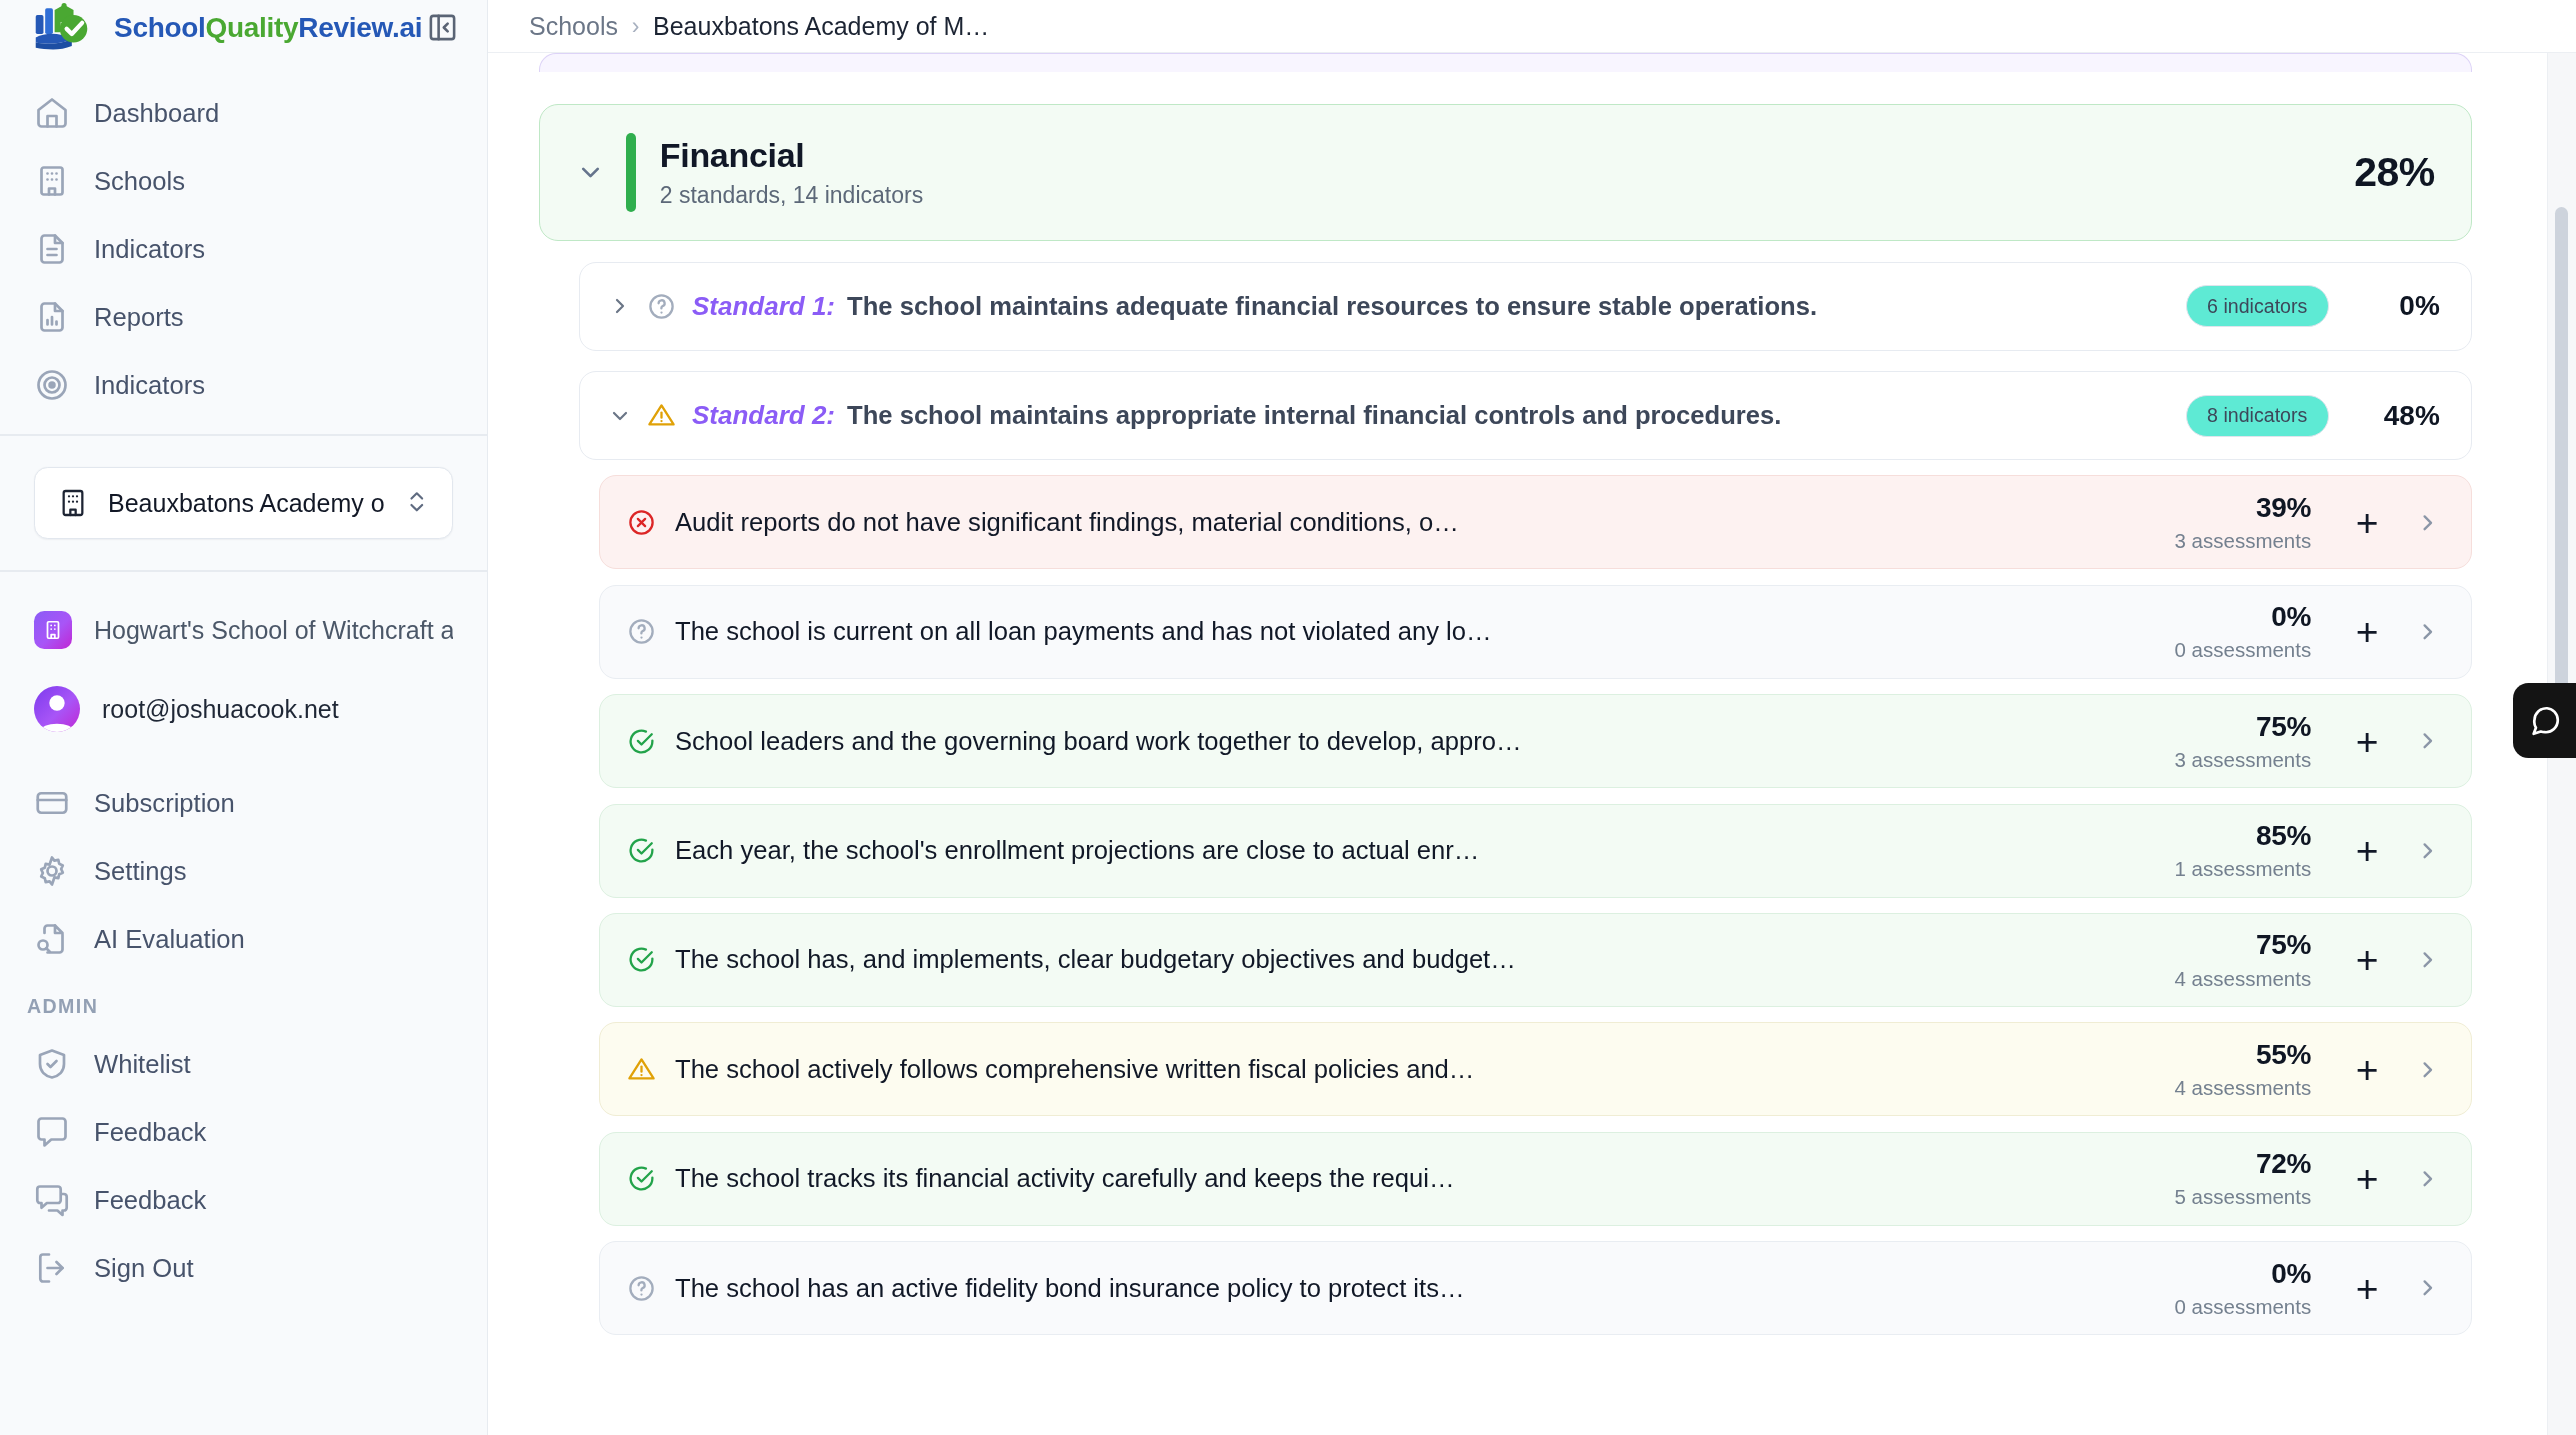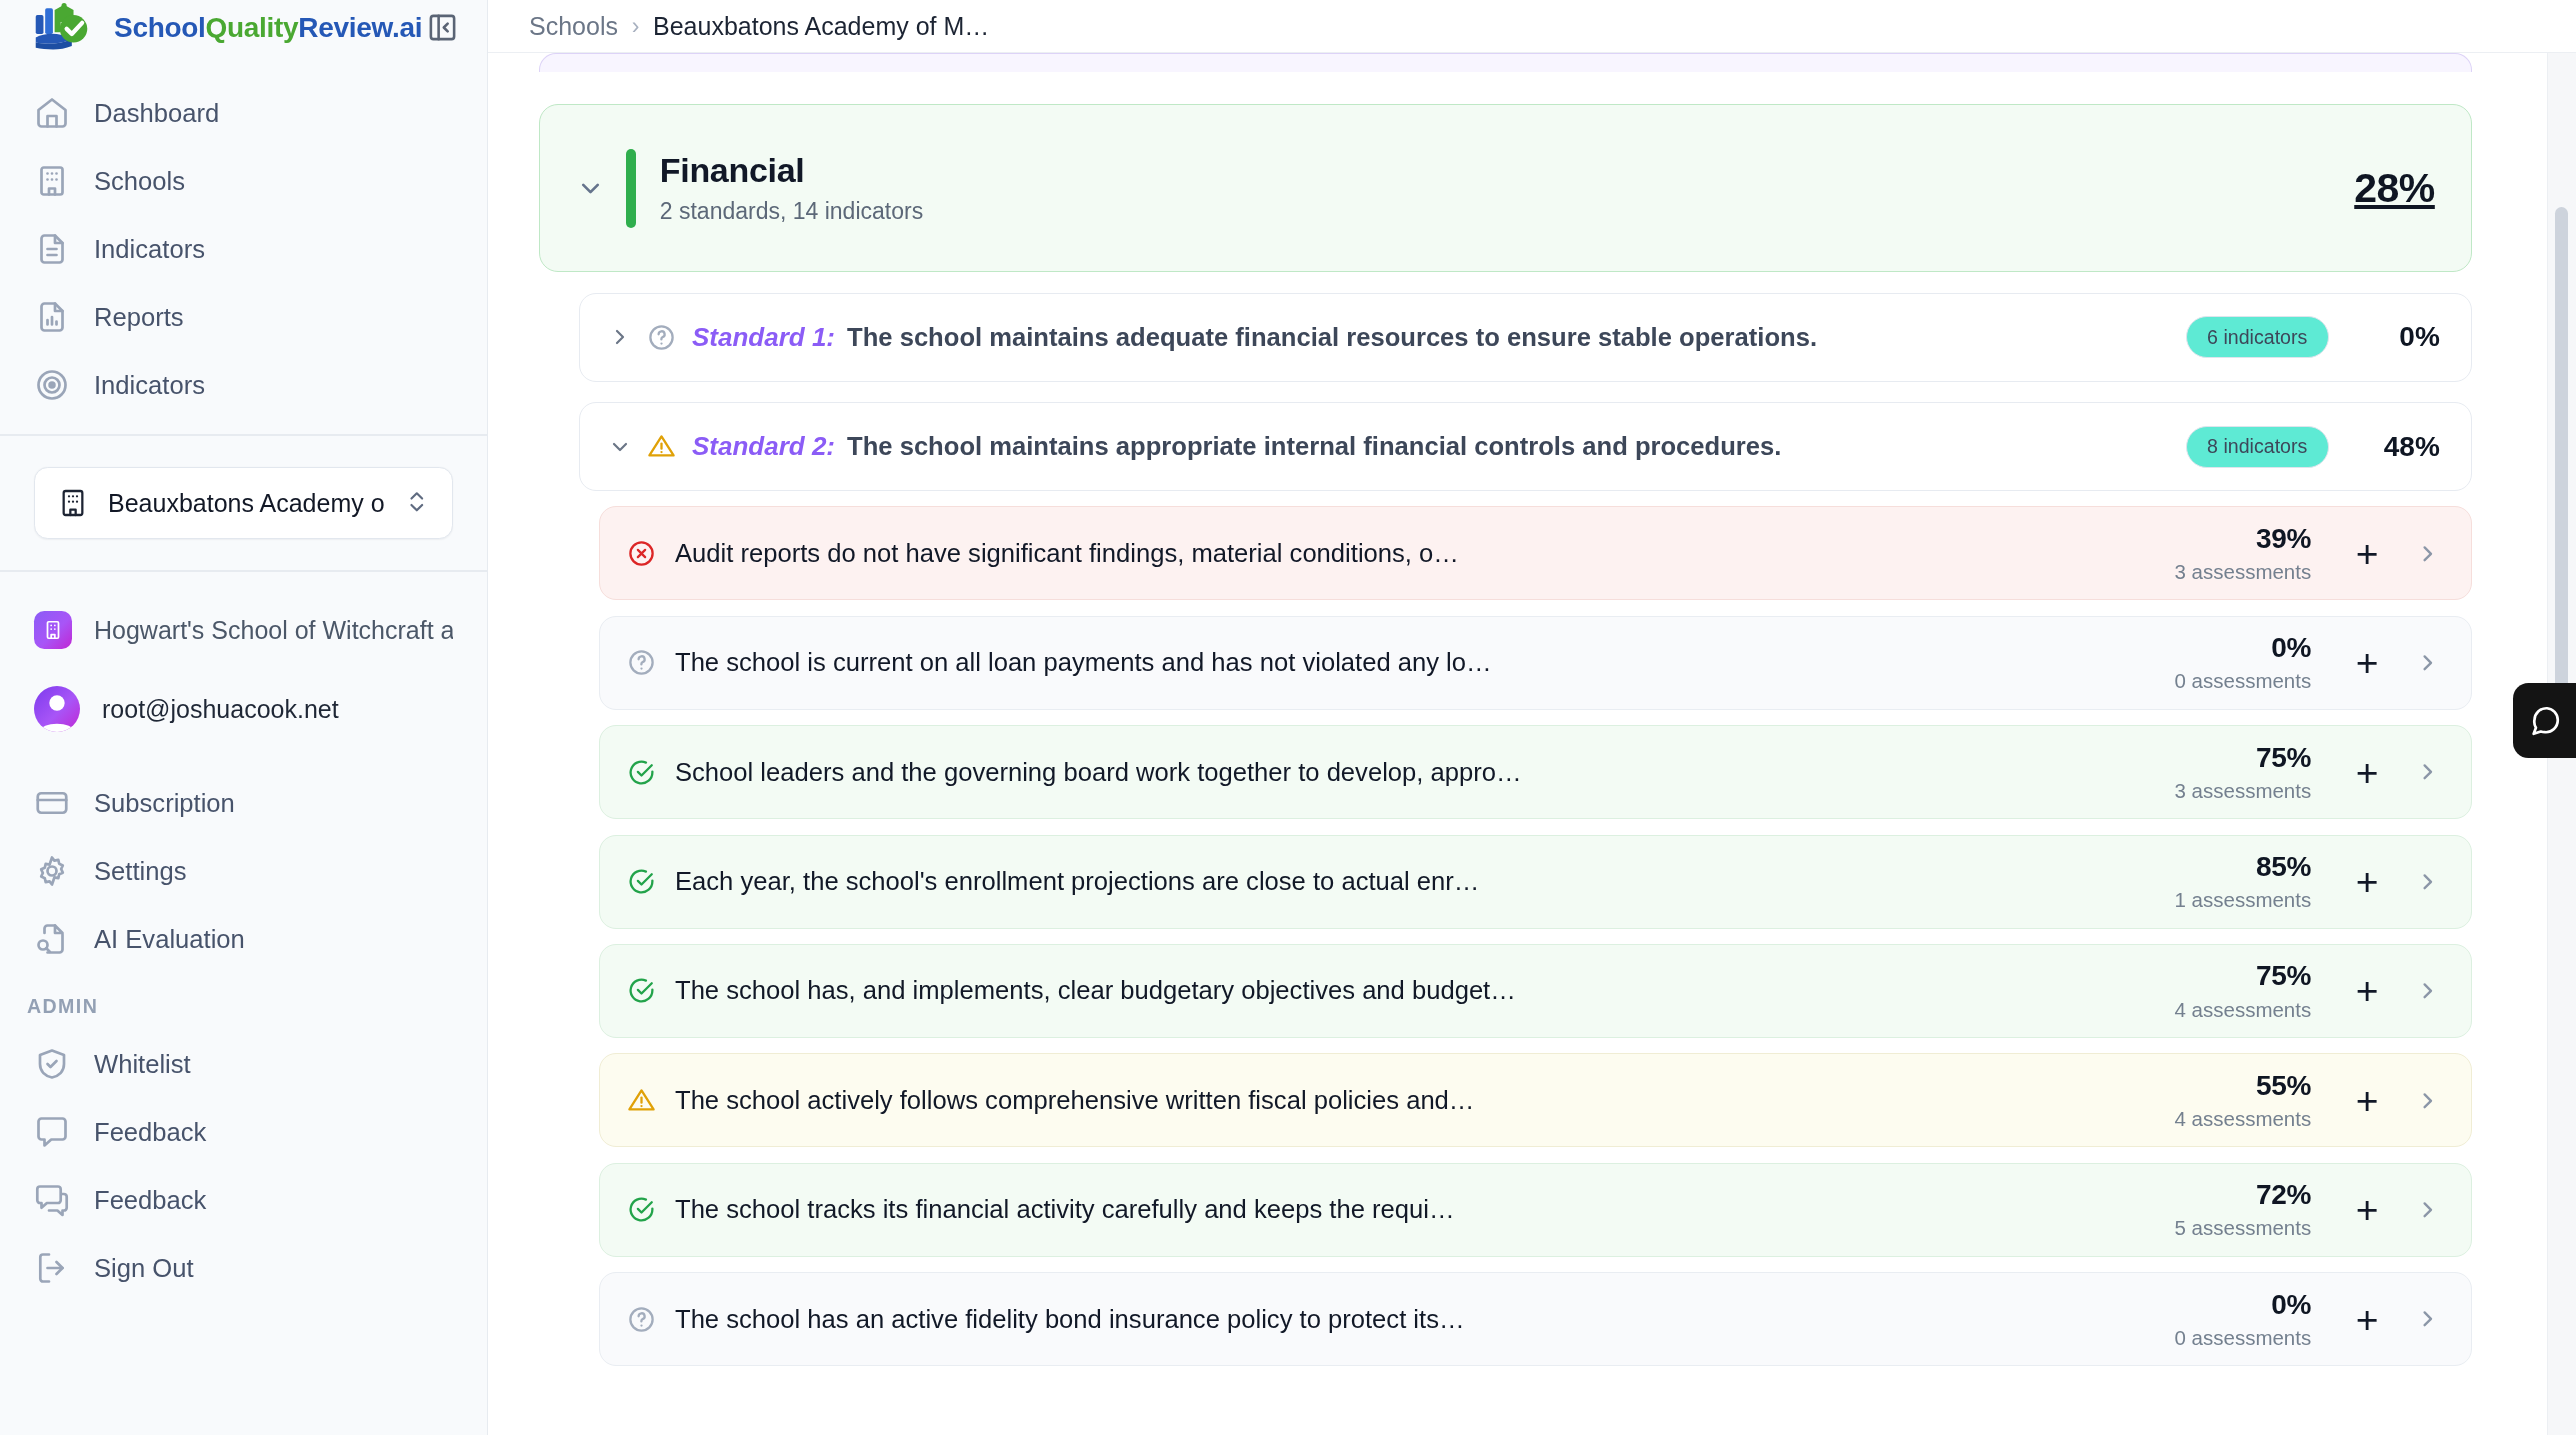--- a/index.html
+++ b/index.html
@@ -102,28 +102,28 @@
     height: 19px; margin: 0 10.2px;
     border: 1.7px solid #ddd3f7; border-bottom: none;
     border-radius: 17px 17px 0 0; background: #f8f5ff;
   }
 
   
   .domain-card {
     margin: 32px 10.2px 0 10.2px;
     background: #f3fbf4; border: 1.7px solid #bfe8c6; border-radius: 19px;
     display: flex; align-items: center; padding: 0 36px 0 31px;
-    height: 168px;
+    height: 137px;
   }
   .dom-chev { width: 39px; flex: none; color: #65748c; display: flex; align-items: center; justify-content: center; }
   .dom-bar { width: 10.2px; height: 79px; border-radius: 6px; background: #2fae4d; flex: none; margin-left: 15.4px; }
   .dom-txt { margin-left: 24px; flex: 1; }
   .dom-title { font-size: 34px; font-weight: 700; color: #111827; letter-spacing: -0.3px; }
   .dom-sub { font-size: 23px; color: #5c6878; margin-top: 7.7px; }
-  .dom-pct { font-size: 41px; font-weight: 700; color: #0f1623; letter-spacing: -0.5px; text-decoration: underline; }
+  .dom-pct { font-size: 41px; font-weight: 700; color: #0f1623; letter-spacing: -0.5px; }
 
   
   .std-row {
     margin: 20.5px 10.2px 0 50px;
     background: #ffffff; border: 1.7px solid #e7ebf1; border-radius: 17px;
     height: 89px; display: flex; align-items: center; padding: 0 31px 0 20.5px;
   }
   .std-chev { width: 39px; flex: none; color: #6b7687; display: flex; align-items: center; justify-content: center; }
   .std-ico { width: 44px; flex: none; display: flex; align-items: center; justify-content: center; margin-right: 8.5px; }
   .std-name { font-size: 26px; font-weight: 700; color: #8b5cf6; white-space: nowrap; font-style: italic; }

